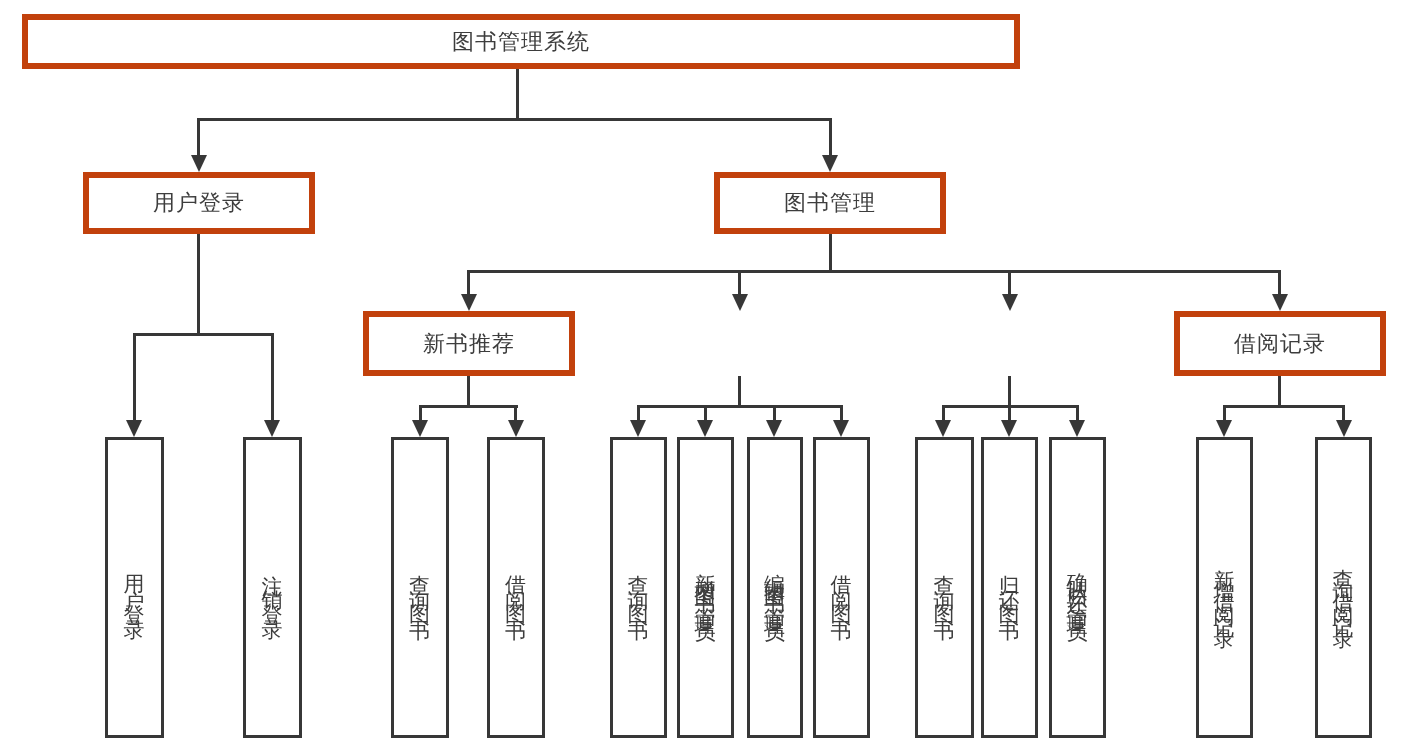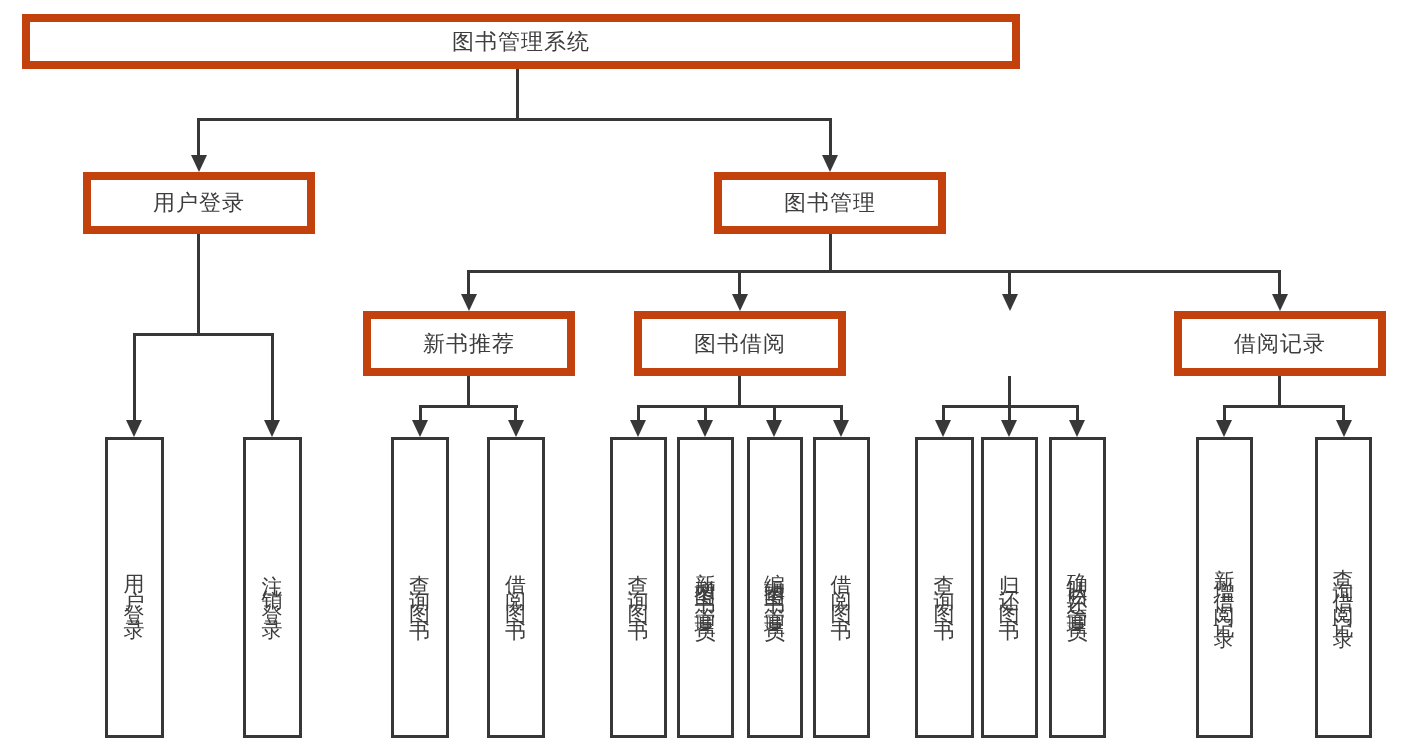--- a/index.html
+++ b/index.html
@@ -8,21 +8,21 @@
     width: 1405px;
     height: 747px;
     background: #ffffff;
     overflow: hidden;
     font-family: "Liberation Sans", "DejaVu Sans", sans-serif;
   }
   .hbox {
     position: absolute;
     box-sizing: border-box;
     background: #ffffff;
-    border: 8px solid #c2410c;
+    border: 6px solid #c2410c;
     display: flex;
     align-items: center;
     justify-content: center;
     font-size: 22px;
     letter-spacing: 1px;
     color: #3d3d3d;
     z-index: 2;
   }
   .vbox {
     position: absolute;
@@ -130,21 +130,20 @@
   <div class="line" style="left:1342px; top:407px; width:3px; height:14px;"></div>
   <div class="head" style="left:1216px; top:420px;"></div>
   <div class="head" style="left:1336px; top:420px;"></div>
 
   <div class="hbox" style="left:22px; top:14px; width:998px; height:55px;">图书管理系统</div>
 
   <div class="hbox" style="left:83px; top:172px; width:232px; height:62px;">用户登录</div>
   <div class="hbox" style="left:714px; top:172px; width:232px; height:62px;">图书管理</div>
 
   <div class="hbox" style="left:363px; top:311px; width:212px; height:65px;">新书推荐</div>
-  <div class="hbox" style="left:634px; top:311px; width:212px; height:65px;">图书借阅</div>
   <div class="hbox" style="left:1174px; top:311px; width:212px; height:65px;">借阅记录</div>
 
   <div class="vbox ls4" style="left:105px; width:59px;">用户登录</div>
   <div class="vbox ls4" style="left:243px; width:59px;">注销登录</div>
 
   <div class="vbox ls4" style="left:391px; width:58px;">查询图书</div>
   <div class="vbox ls4" style="left:487px; width:58px;">借阅图书</div>
 
   <div class="vbox ls4" style="left:610px; width:57px;">查询图书</div>
   <div class="vbox ls9" style="left:677px; width:57px;">新增图书（管理员）</div>

